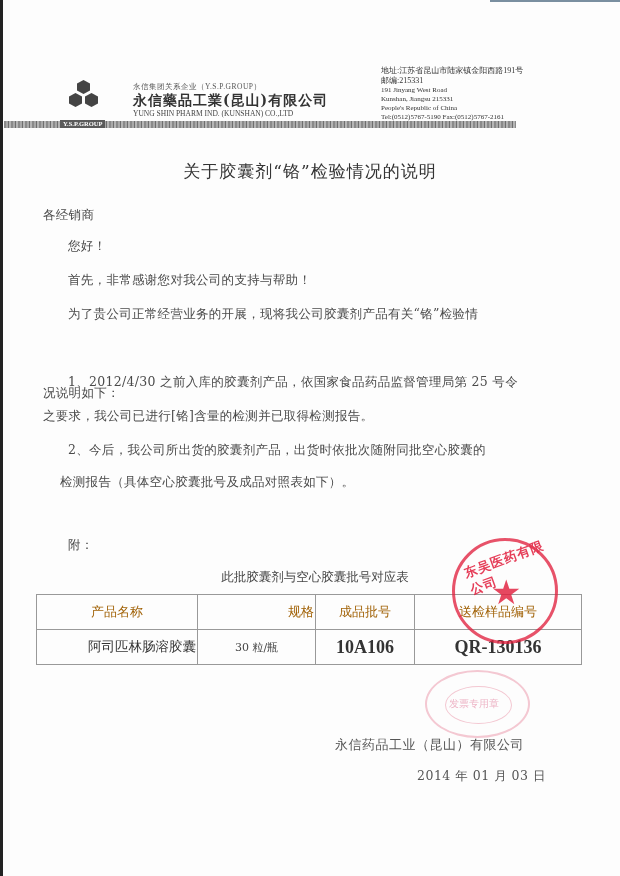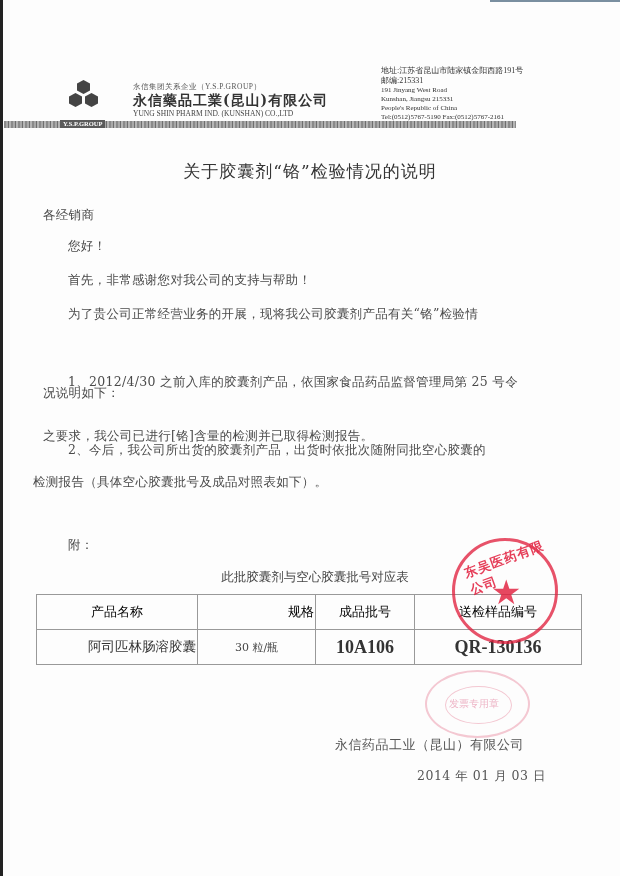--- a/index.html
+++ b/index.html
@@ -26,21 +26,21 @@
     background: repeating-linear-gradient(90deg, #8a8a8a 0 2px, #a8a8a8 2px 4px, #6e6e6e 4px 5px, #b5b5b5 5px 7px); }
   .band-label { position: absolute; left: 60px; top: 120px; height: 8px; padding: 0 3px; background: #5a5a5a; color: #fff; font-size: 6.5px; line-height: 8px; font-family: "Liberation Serif", serif; font-weight: bold; }
 
   .title { position: absolute; left: 0; width: 620px; top: 160px; text-align: center; font-size: 17px; letter-spacing: 1px; color: #333; }
 
   .p { position: absolute; font-size: 12.5px; color: #4a4a4a; white-space: nowrap; letter-spacing: 0.3px; }
 
   .table-caption { position: absolute; left: 0; width: 620px; top: 569px; text-align: center; font-size: 12.5px; color: #444; padding-left: 10px; box-sizing: border-box; }
   table { position: absolute; left: 36px; top: 594px; width: 546px; border-collapse: collapse; }
   td, th { border: 1px solid #999; height: 32px; text-align: center; font-weight: normal; font-size: 13px; color: #666; }
-  th { color: #000000; border-radius: 11px; }
+  th { color: #a16207; border-radius: 11px; }
   td.name { color: #333; font-size: 13.5px; text-align: right; }
   td.spec { color: #444; font-size: 11px; }
   td.bold { color: #333; font-weight: bold; font-family: "Liberation Serif", serif; font-size: 18px; }
 
   .signer { position: absolute; left: 335px; top: 736px; font-size: 13px; color: #555; letter-spacing: 0.5px; }
   .date { position: absolute; left: 417px; top: 768px; font-size: 12.5px; color: #555; letter-spacing: 0.5px; }
 
   
   .stamp-red { position: absolute; left: 452px; top: 538px; width: 106px; height: 106px; border-radius: 50%;
     border: 3px solid rgba(225,30,60,0.85); box-sizing: border-box; opacity: 0.9; }
@@ -79,23 +79,23 @@
 <div class="band-label">Y.S.P.GROUP</div>
 
 <div class="title">关于胶囊剂“铬”检验情况的说明</div>
 
 <div class="p" style="left:43px;top:207px;">各经销商</div>
 <div class="p" style="left:68px;top:238px;">您好！</div>
 <div class="p" style="left:68px;top:272px;">首先，非常感谢您对我公司的支持与帮助！</div>
 <div class="p" style="left:68px;top:306px;">为了贵公司正常经营业务的开展，现将我公司胶囊剂产品有关“铬”检验情</div>
 <div class="p" style="left:43px;top:340px;margin-top:45px;">况说明如下：</div>
 <div class="p" style="left:68px;top:374px;">1、2012/4/30 之前入库的胶囊剂产品，依国家食品药品监督管理局第 25 号令</div>
-<div class="p" style="left:43px;top:408px;margin-top:20px;">之要求，我公司已进行[铬]含量的检测并已取得检测报告。</div>
+<div class="p" style="left:43px;top:408px;">之要求，我公司已进行[铬]含量的检测并已取得检测报告。</div>
 <div class="p" style="left:68px;top:442px;">2、今后，我公司所出货的胶囊剂产品，出货时依批次随附同批空心胶囊的</div>
-<div class="p" style="left:33px;top:474px;">检测报告（具体空心胶囊批号及成品对照表如下）。</div>
+<div class="p" style="left:60px;top:474px;">检测报告（具体空心胶囊批号及成品对照表如下）。</div>
 <div class="p" style="left:68px;top:537px;">附：</div>
 
 <div class="table-caption">此批胶囊剂与空心胶囊批号对应表</div>
 
 <table>
   <tbody>
       <tr>
     <th style="width:158px;">产品名称</th>
     <th style="width:115px;text-align:right;">规格</th>
     <th style="width:96px;">成品批号</th>

